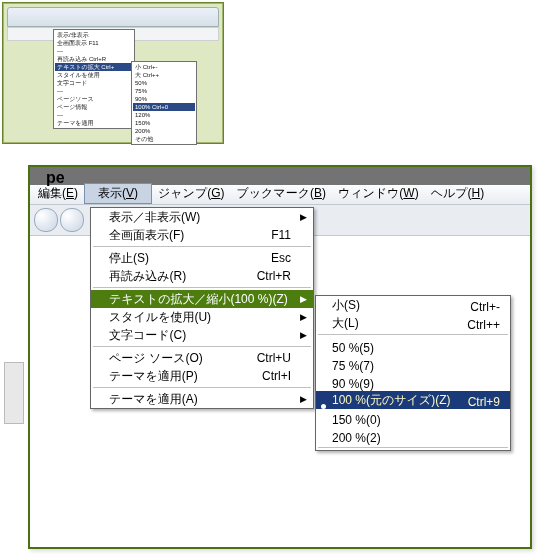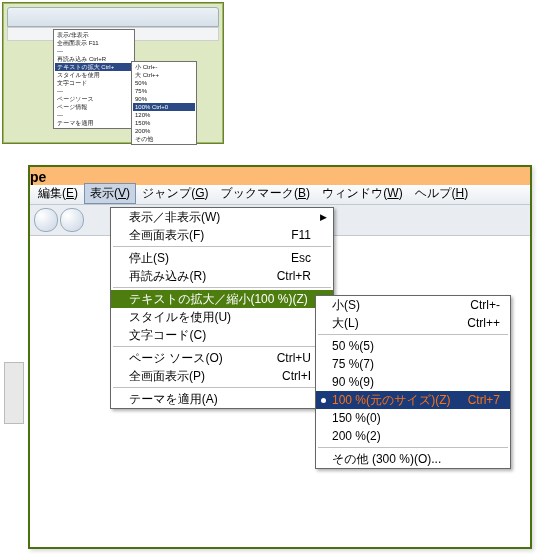--- a/index.html
+++ b/index.html
@@ -6,36 +6,36 @@
 .thumb{position:absolute;top:2px;left:2px;width:220px;height:140px;border:1px solid #5a7a1a;background:#dce8c0;opacity:.92;box-shadow:0 0 0 1px #9ab060 inset}
 .thumb .win{position:absolute;top:4px;left:4px;right:4px;height:18px;background:linear-gradient(#eaf0f6,#d4dee8);border:1px solid #9aa;border-radius:3px 3px 0 0}
 .thumb .bar{position:absolute;top:24px;left:4px;right:4px;height:12px;background:#f2f4f6;border:1px solid #ccc}
 .thumb .menu{position:absolute;top:26px;left:50px;width:78px;background:#fff;border:1px solid #666;font-size:6px;line-height:8px;padding:1px}
 .thumb .menu div{padding:0 2px;white-space:nowrap;overflow:hidden}
 .thumb .menu .hl{background:#1a3a7a;color:#fff}
 .thumb .sub{position:absolute;top:58px;left:128px;width:62px;background:#fff;border:1px solid #666;font-size:6px;line-height:8px;padding:1px}
 .thumb .sub div{padding:0 2px}
 .thumb .sub .hl{background:#1a3a7a;color:#fff}
 .big{position:absolute;top:165px;left:28px;width:500px;height:380px;border:2px solid #4a7010;background:#fff;box-shadow:2px 2px 4px rgba(0,0,0,.15)}
-.title{height:14px;background:#fdba74;font-size:14px;padding:2px 0;color:#000;font-weight:bold}
+.title{height:14px;background:#737373;font-size:16px;padding:2px 16px;color:#000;font-weight:bold}
 .menubar{height:18px;background:linear-gradient(#fafbfc,#e9edf2);border-top:1px solid #fff;border-bottom:1px solid #c0c8d0;display:flex;align-items:flex-end;padding:0 2px;font-size:12px}
 .menubar span{padding:2px 6px}
-.menubar .active{background:#c8d4e4;border:1px solid #7a90b0;padding:1px 5px}
+.menubar .active{background:#c8d4e4;border:1px solid #7a90b0;padding:1px 13px}
 .toolbar{height:30px;background:#e9edf2;border-bottom:1px solid #c0c8d0;display:flex;align-items:center;padding:0 4px;gap:2px}
 .btn{width:22px;height:22px;border-radius:11px;background:radial-gradient(circle at 30% 30%,#fff,#c8d4e4);border:1px solid #9ab}
-.dropdown{position:absolute;top:40px;left:80px;width:222px;background:#fff;border:1px solid #666;box-shadow:2px 2px 3px rgba(0,0,0,.3);font-size:12px}
+.dropdown{position:absolute;top:40px;left:60px;width:222px;background:#fff;border:1px solid #666;box-shadow:2px 2px 3px rgba(0,0,0,.3);font-size:12px}
 .dropdown .row{display:flex;align-items:center;height:18px;padding:0 18px 0 18px;position:relative}
 .dropdown .row.hl{background:#4d7c0f;color:#fff}
 .dropdown .row.dis{color:#000000}
 .dropdown .sep{height:1px;background:#c0c0c0;margin:2px 2px}
 .dropdown .sc{position:absolute;right:22px}
 .dropdown .ar{position:absolute;right:6px;font-size:9px}
 .submenu{position:absolute;top:128px;left:285px;width:194px;background:#fff;border:1px solid #666;box-shadow:2px 2px 3px rgba(0,0,0,.3);font-size:12px}
-.submenu .row{display:flex;align-items:center;height:18px;padding:0 12px 0 16px;position:relative}
-.submenu .row.hl{background:#1a3a7a;color:#f97316}
+.submenu .row{display:flex;align-items:flex-end;height:18px;padding:0 12px 0 16px;position:relative}
+.submenu .row.hl{background:#1a3a7a;color:#fef9c3}
 .submenu .sep{height:1px;background:#c0c0c0;margin:2px 2px}
 .submenu .sc{position:absolute;right:10px}
 .submenu .dot{position:absolute;left:5px;width:5px;height:5px;background:#fff;border-radius:50%}
 .tiny{position:absolute;bottom:136px;left:4px;width:18px;height:60px;background:#e8e8e8;border:1px solid #bbb}
 u{text-decoration:underline}
 </style>
 </head>
 <body>
 
 <div class="thumb">
@@ -116,21 +116,21 @@
       <div class="row">
         <span>文字コード(C)</span>
         <span class="ar">▶</span>
       </div>
       <div class="sep"></div>
       <div class="row">
         <span>ページ ソース(O)</span>
         <span class="sc">Ctrl+U</span>
       </div>
       <div class="row">
-        <span>全画面表示(P)</span>
+        <span>テーマを適用(P)</span>
         <span class="sc">Ctrl+I</span>
       </div>
       <div class="sep"></div>
       <div class="row">
         <span>テーマを適用(A)</span>
         <span class="ar">▶</span>
       </div>
     </div>
   <div class="submenu" id="sm">
       <div class="row">
@@ -147,26 +147,23 @@
       </div>
       <div class="row">
         <span>75 %(7)</span>
       </div>
       <div class="row">
         <span>90 %(9)</span>
       </div>
       <div class="row hl">
         <span class="dot"></span>
         <span>100 %(元のサイズ)(Z)</span>
-        <span class="sc">Ctrl+7</span>
+        <span class="sc">Ctrl+9</span>
       </div>
       <div class="row">
         <span>150 %(0)</span>
       </div>
       <div class="row">
         <span>200 %(2)</span>
       </div>
       <div class="sep"></div>
-      <div class="row">
-        <span>その他 (300 %)(O)...</span>
-      </div>
     </div>
 </div>
 
 </body></html>

